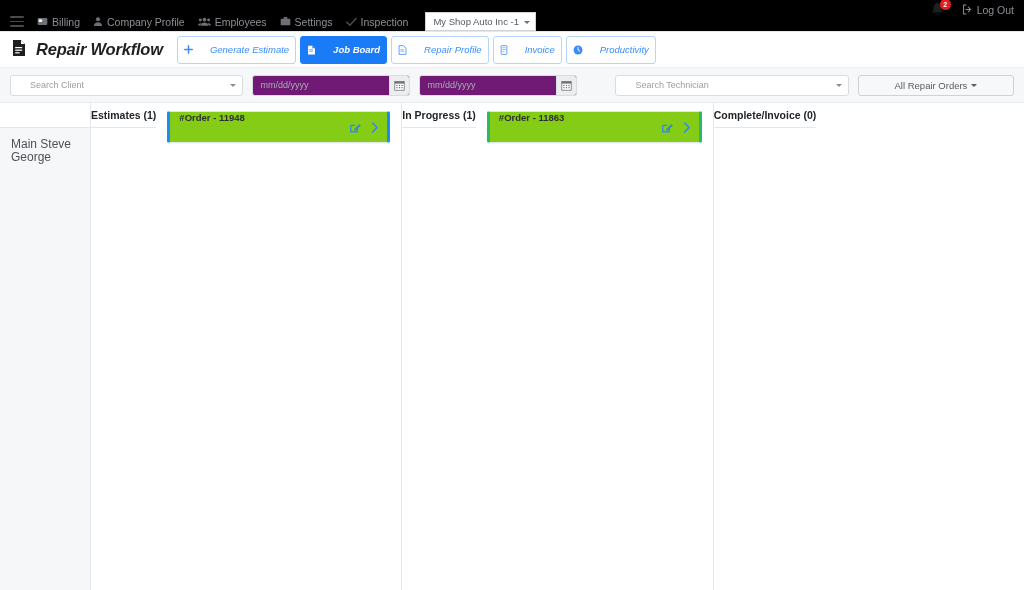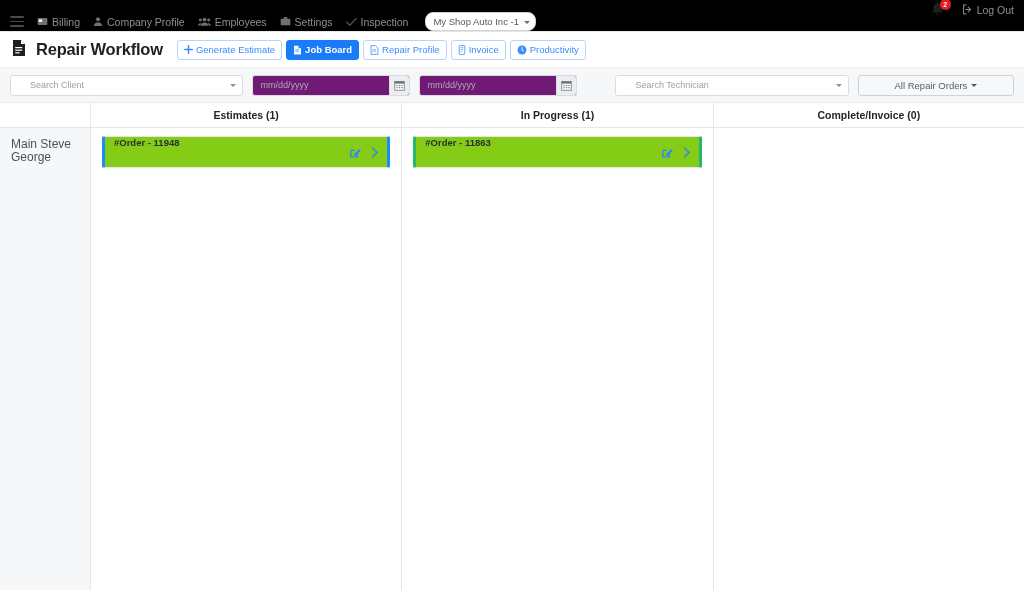--- a/index.html
+++ b/index.html
@@ -32,21 +32,21 @@
     display: inline-flex; align-items: center; gap: 4px;
     font-size: 10.5px; color: #8b8f94; margin-right: 13px;
     cursor: pointer; white-space: nowrap;
   }
   .nav-item .ic { color: #6d7176; display: inline-flex; align-items: center; }
   .nav-item svg { display: block; }
 
   .shop-select {
     margin-left: 4px;
     border: 1px solid #cfd4d9;
-    border-radius: 8px;
+    border-radius: 0;
     height: 19px;
     background: #fff;
     font-size: 9.5px;
     color: #55595e;
     padding: 0 16px 0 7px;
     display: inline-flex; align-items: center;
     position: relative; cursor: pointer;
     font-family: "Liberation Sans", sans-serif;
   }
   .shop-select .caret {
@@ -74,36 +74,37 @@
     font-size: 10.5px; color: #8b8f94; cursor: pointer;
   }
 
   
   .pagehead {
     height: 36px;
     background: #ffffff;
     display: flex; align-items: center;
     padding-left: 11px;
     border-bottom: 1px solid #eef0f2;
+    font-style: italic;
   }
   .page-title {
     font-size: 16.5px; font-weight: bold; color: #1d1f21;
     letter-spacing: -0.2px; margin-left: 9px; margin-right: 14px;
     white-space: nowrap;
   }
   .btn-group { display: flex; align-items: center; gap: 4px; }
   .btn {
-    height: 20px;
+    height: 28px;
     border: 1px solid #b6d4fe;
     border-radius: 3px;
     background: #ffffff;
     color: #3b8cfd;
     font-size: 9.5px;
     padding: 0 6px;
-    display: inline-flex; align-items: center; gap: 3px;
+    display: inline-flex; align-items: center; gap: 17px;
     cursor: pointer; white-space: nowrap;
     font-family: "Liberation Sans", sans-serif;
   }
   .btn.primary { background: #1a7bf7; border-color: #1a7bf7; color: #ffffff; font-weight: bold; }
   .btn svg { display: block; }
 
   
   .filterbar {
     height: 35px;
     background: #f6f7f9;
@@ -180,21 +181,21 @@
   }
   .tech-col-body { flex: 1; padding: 10px 0 0 11px; }
   .tech-name {
     font-size: 12px; color: #4d5156; line-height: 13px;
     width: 62px;
   }
 
   .lane {
     flex: 1 1 0; min-width: 0;
     border-right: 1px solid #e4e7ea;
-    display: flex; flex-direction: column;
+    display: flex; flex-direction: row;
     background: #ffffff;
   }
   .lane:last-child { border-right: 0; }
   .lane-head {
     height: 25px; border-bottom: 1px solid #e4e7ea;
     display: flex; align-items: center; justify-content: center;
     font-size: 10.5px; font-weight: bold; color: #212529;
     background: #ffffff;
   }
   .lane-body { flex: 1; padding: 8px 11px 0 11px; }

